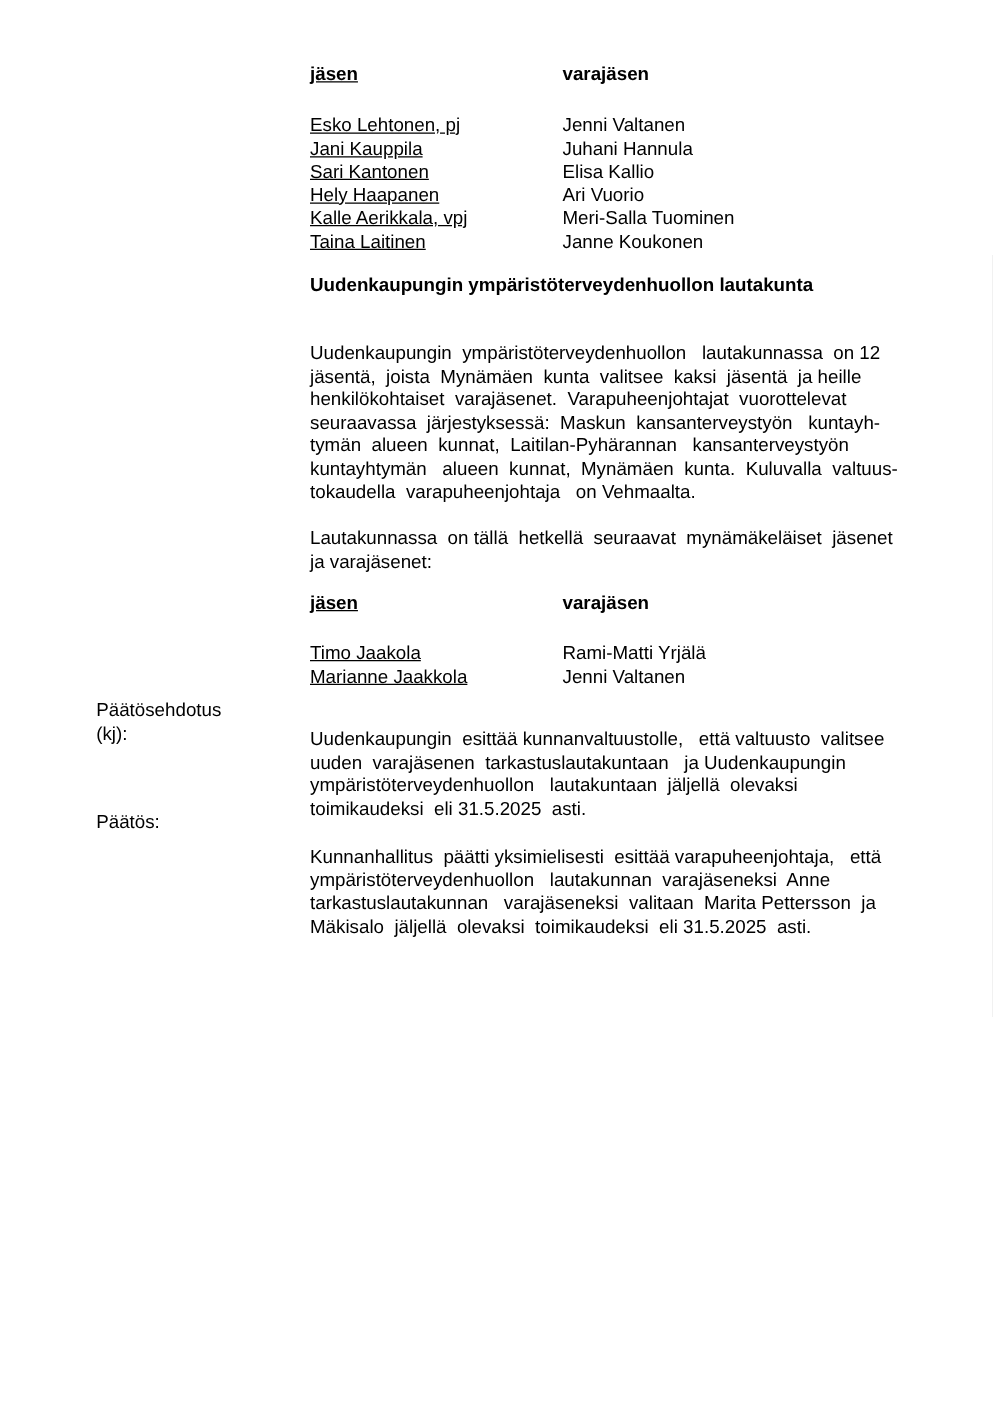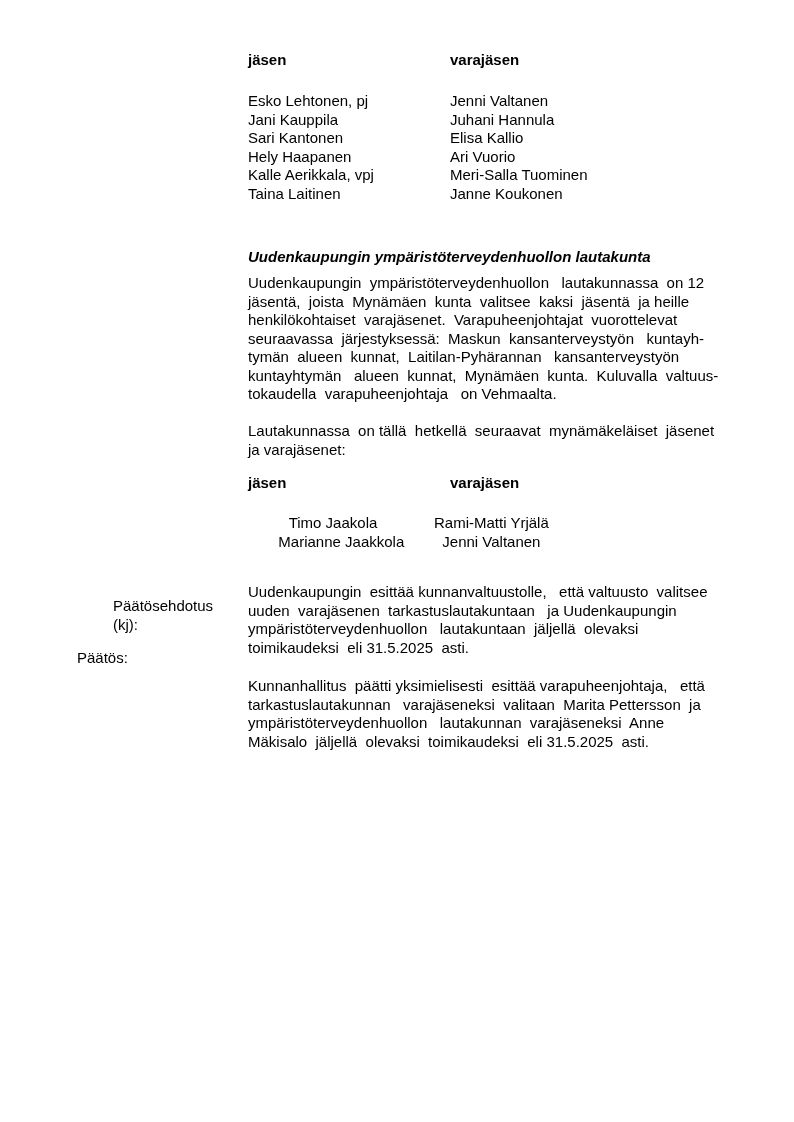--- a/index.html
+++ b/index.html
@@ -15,20 +15,21 @@
     line-height: 18.5px;
     overflow: hidden;
   }
   .abs { position: absolute; }
   .bold { font-weight: bold; }
   .line { white-space: pre; }
   .roster-row .col1, .roster-header .col1 {
     display: inline-block;
     width: 202px;
     white-space: pre;
+    text-decoration: underline;
   }
   .roster-row .col2, .roster-header .col2 { white-space: pre; }
   .label-col { white-space: pre; }
 </style>
 </head>
 <body>
 
 <div class="page">
 
   <div class="abs roster-header" style="top:51px; left:248px;">
@@ -37,60 +38,60 @@
 
   <div class="abs" style="top:92px; left:248px;">
     <div class="roster-row"><span class="col1">Esko Lehtonen, pj</span><span class="col2">Jenni Valtanen</span></div>
     <div class="roster-row"><span class="col1">Jani Kauppila</span><span class="col2">Juhani Hannula</span></div>
     <div class="roster-row"><span class="col1">Sari Kantonen</span><span class="col2">Elisa Kallio</span></div>
     <div class="roster-row"><span class="col1">Hely Haapanen</span><span class="col2">Ari Vuorio</span></div>
     <div class="roster-row"><span class="col1">Kalle Aerikkala, vpj</span><span class="col2">Meri-Salla Tuominen</span></div>
     <div class="roster-row"><span class="col1">Taina Laitinen</span><span class="col2">Janne Koukonen</span></div>
   </div>
 
-  <div class="abs bold" style="top:248px; left:248px;font-style:italic;">Uudenkaupungin ympäristöterveydenhuollon lautakunta</div>
+  <div class="abs bold" style="top:220px; left:248px;">Uudenkaupungin ympäristöterveydenhuollon lautakunta</div>
 
   <div class="abs" style="top:274px; left:248px;">
     <div class="line">Uudenkaupungin  ympäristöterveydenhuollon   lautakunnassa  on 12</div>
     <div class="line">jäsentä,  joista  Mynämäen  kunta  valitsee  kaksi  jäsentä  ja heille</div>
     <div class="line">henkilökohtaiset  varajäsenet.  Varapuheenjohtajat  vuorottelevat</div>
     <div class="line">seuraavassa  järjestyksessä:  Maskun  kansanterveystyön   kuntayh-</div>
     <div class="line">tymän  alueen  kunnat,  Laitilan-Pyhärannan   kansanterveystyön</div>
     <div class="line">kuntayhtymän   alueen  kunnat,  Mynämäen  kunta.  Kuluvalla  valtuus-</div>
     <div class="line">tokaudella  varapuheenjohtaja   on Vehmaalta.</div>
   </div>
 
   <div class="abs" style="top:422px; left:248px;">
     <div class="line">Lautakunnassa  on tällä  hetkellä  seuraavat  mynämäkeläiset  jäsenet</div>
     <div class="line">ja varajäsenet:</div>
   </div>
 
   <div class="abs roster-header" style="top:474px; left:248px;">
     <span class="col1 bold">jäsen</span><span class="col2 bold">varajäsen</span>
   </div>
 
-  <div class="abs" style="top:514px; left:232px;text-align:center;">
+  <div class="abs" style="top:514px; left:248px;">
     <div class="roster-row"><span class="col1">Timo Jaakola</span><span class="col2">Rami-Matti Yrjälä</span></div>
     <div class="roster-row"><span class="col1">Marianne Jaakkola</span><span class="col2">Jenni Valtanen</span></div>
   </div>
 
-  <div class="abs" style="top:597px; left:77px;margin-left:36px;">
+  <div class="abs" style="top:560px; left:77px;">
     <div class="label-col">Päätösehdotus</div>
     <div class="label-col">(kj):</div>
   </div>
 
   <div class="abs" style="top:583px; left:248px;">
     <div class="line">Uudenkaupungin  esittää kunnanvaltuustolle,   että valtuusto  valitsee</div>
     <div class="line">uuden  varajäsenen  tarkastuslautakuntaan   ja Uudenkaupungin</div>
     <div class="line">ympäristöterveydenhuollon   lautakuntaan  jäljellä  olevaksi</div>
     <div class="line">toimikaudeksi  eli 31.5.2025  asti.</div>
   </div>
 
   <div class="abs label-col" style="top:649px; left:77px;">Päätös:</div>
 
   <div class="abs" style="top:677px; left:248px;">
     <div class="line">Kunnanhallitus  päätti yksimielisesti  esittää varapuheenjohtaja,   että</div>
+    <div class="line">ympäristöterveydenhuollon   lautakunnan  varajäseneksi  Anne</div>
     <div class="line">tarkastuslautakunnan   varajäseneksi  valitaan  Marita Pettersson  ja</div>
-    <div class="line">ympäristöterveydenhuollon   lautakunnan  varajäseneksi  Anne</div>
     <div class="line">Mäkisalo  jäljellä  olevaksi  toimikaudeksi  eli 31.5.2025  asti.</div>
   </div>
 
 </div>
 
 </body></html>

